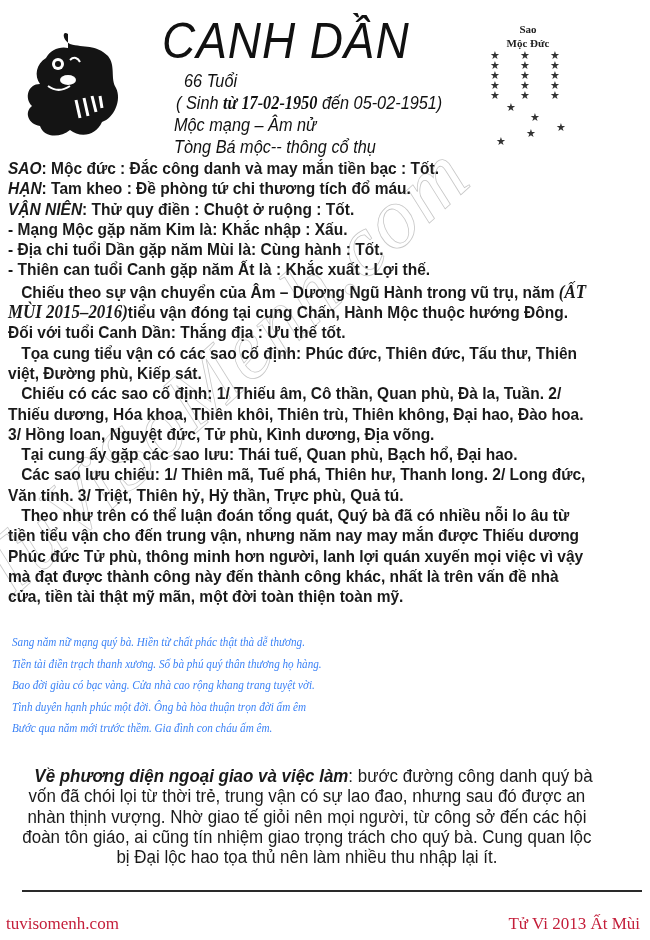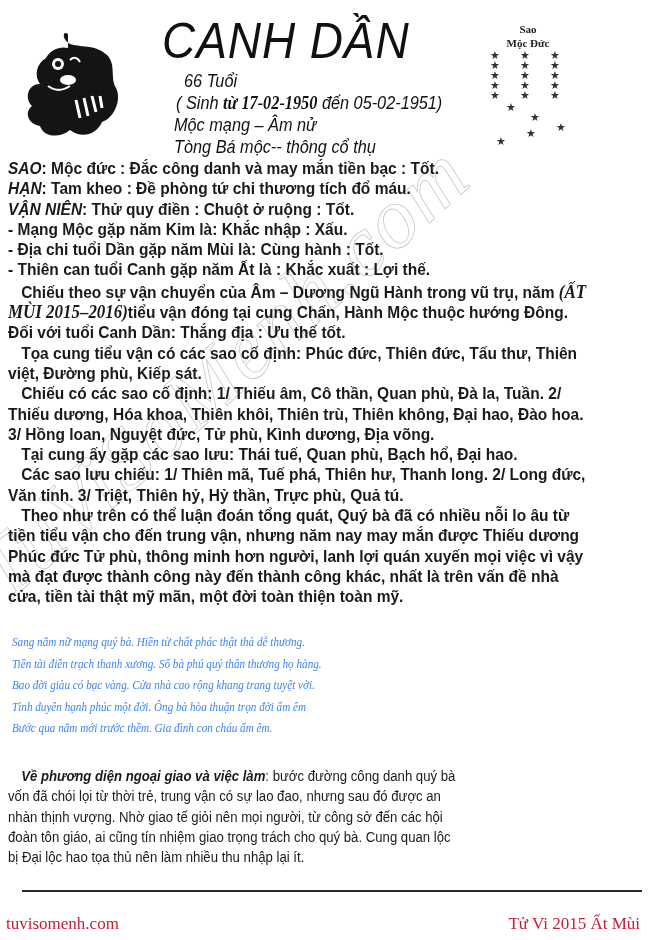--- a/index.html
+++ b/index.html
@@ -18,21 +18,21 @@
 
   .body-text { position:absolute; left:8px; width:636px; font-size:16.5px; line-height:20.3px; color:#1a1a1a; }
   .body-text p { white-space:nowrap; transform:scaleX(0.94); transform-origin:left top; }
   .lbl { font-style:italic; }
   .it-serif { font-family:"Liberation Serif", serif; font-style:italic; }
   .ind { padding-left:14px; }
 
   .poem { position:absolute; left:12px; top:632px; font-family:Liberation Serif, serif; font-style:italic; font-size:12px; line-height:21.6px; color:#3b82f6; }
   .poem p { white-space:nowrap; transform:scaleX(0.93); transform-origin:left top; }
 
-  .para2 { position:absolute; left:8px; top:766px; width:636px; font-size:14px; line-height:20.3px; }
+  .para2 { position:absolute; left:8px; top:766px; width:636px; font-size:18px; line-height:20.3px;text-align:center; }
   .para2 p { white-space:nowrap; transform:scaleX(0.94); transform-origin:left top; }
   .bi { font-weight:bold; font-style:italic; }
 
   .rule { position:absolute; left:22px; top:890px; width:620px; height:2px; background:#2a2a2a; }
   .footer-left { position:absolute; left:6px; top:914px; font-family:"Liberation Serif", serif; font-size:17px; color:#c41e3a; }
   .footer-right { position:absolute; right:10px; top:914px; font-family:"Liberation Serif", serif; font-size:17px; color:#c41e3a; }
 
   .watermark { position:absolute; left:20px; top:520px; font-family:"Liberation Serif", serif; font-style:italic; font-size:86px; color:transparent; -webkit-text-stroke:0.8px #9a9a9a; transform:rotate(-42deg); transform-origin:left bottom; white-space:nowrap; opacity:0.55; pointer-events:none; letter-spacing:2px; }
 </style>
 </head>
@@ -122,13 +122,13 @@
 <div class="para2">
   <p class="ind"><span class="bi">Về phương diện ngoại giao và việc làm</span><span>: bước đường công danh quý bà</span></p>
   <p>vốn đã chói lọi từ thời trẻ, trung vận có sự lao đao, nhưng sau đó được an</p>
   <p>nhàn thịnh vượng. Nhờ giao tế giỏi nên mọi người, từ công sở đến các hội</p>
   <p>đoàn tôn giáo, ai cũng tín nhiệm giao trọng trách cho quý bà. Cung quan lộc</p>
   <p>bị Đại lộc hao tọa thủ nên làm nhiều thu nhập lại ít.</p>
 </div>
 
 <div class="rule"></div>
 <div class="footer-left">tuvisomenh.com</div>
-<div class="footer-right">Tử Vi 2015 Ất Mùi</div>
+<div class="footer-right">Tử Vi 2013 Ất Mùi</div>
 
 </body></html>

